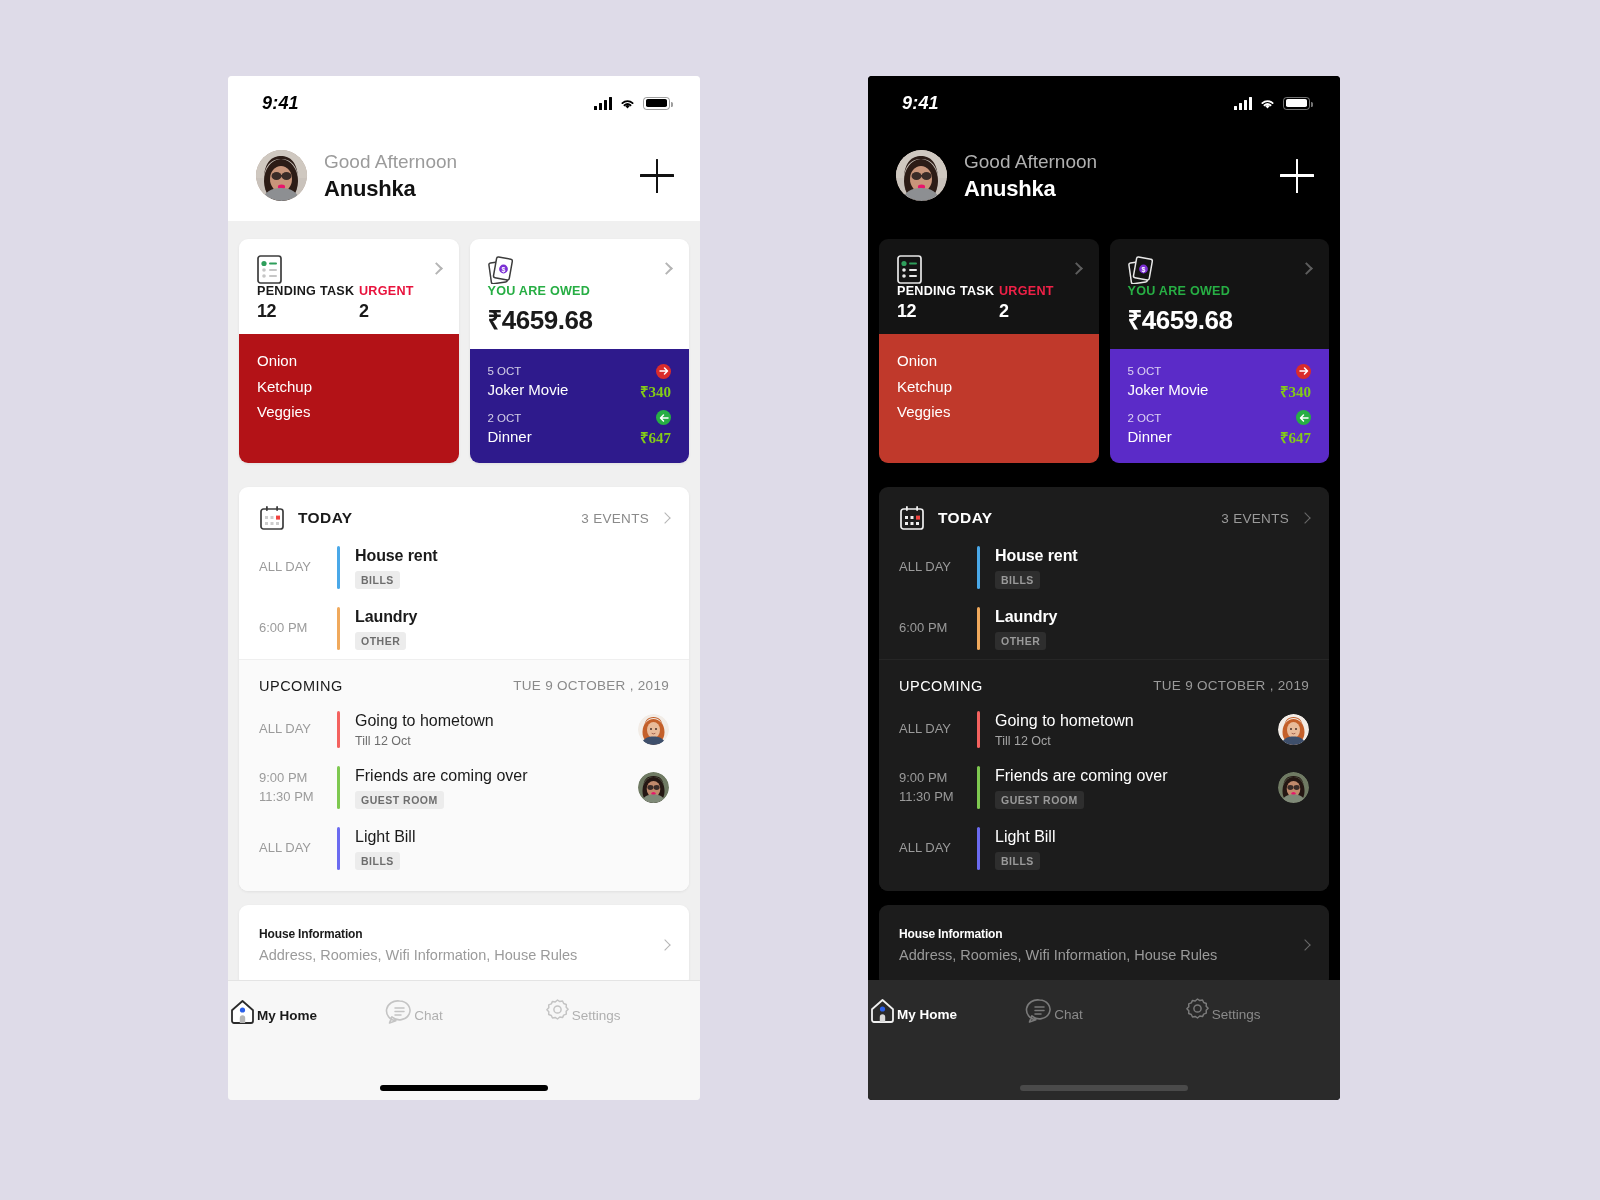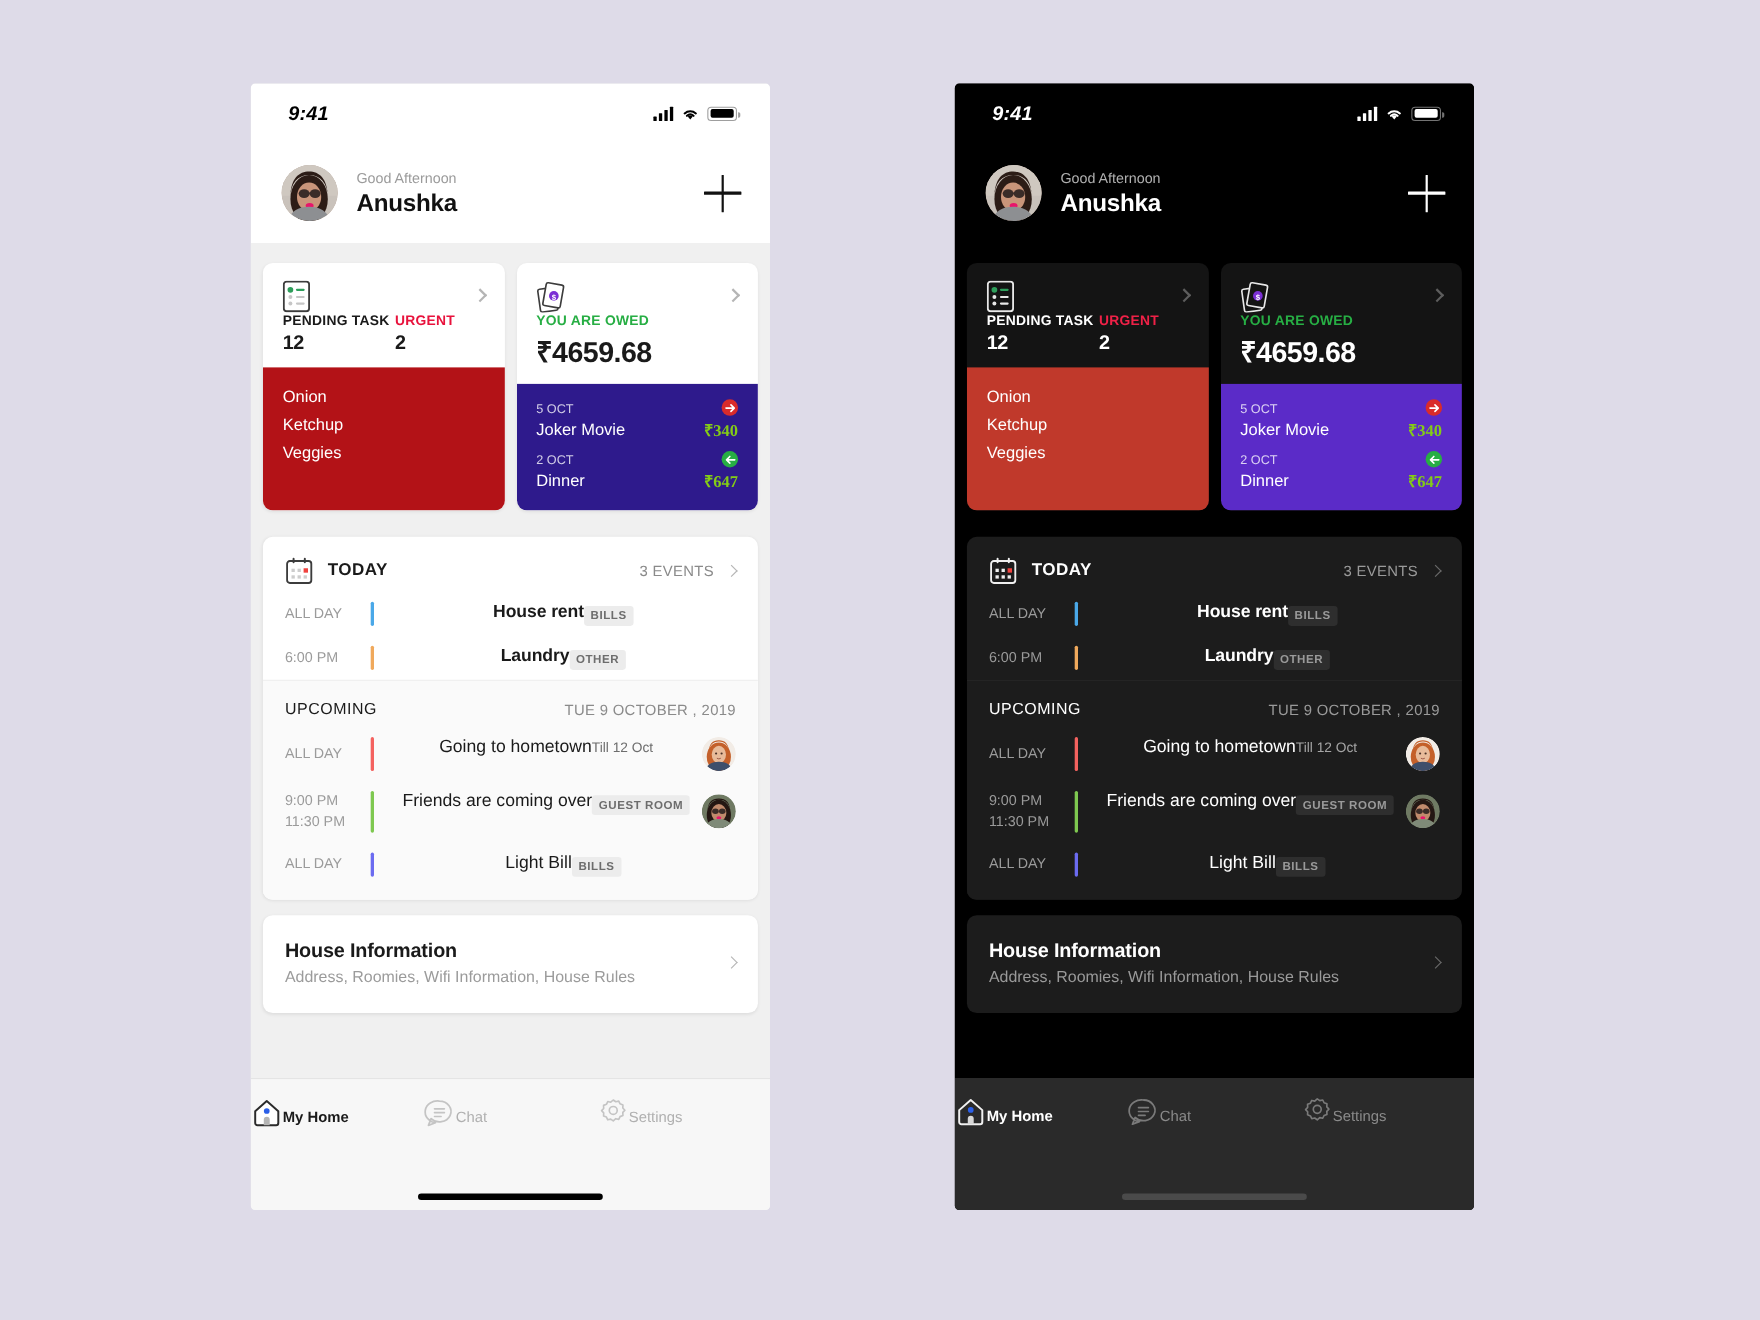--- a/index.html
+++ b/index.html
@@ -79,21 +79,21 @@
   .dark  .header { background:#000000; }
 
   .avatar {
     width: 51px; height: 51px; border-radius: 50%;
     flex: none; overflow: hidden; position: relative;
     background: #b9a79b;
   }
   .avatar svg { width:100%; height:100%; display:block; }
 
   .greet-wrap { margin-left: 17px; flex: 1; }
-  .greet { font-size: 13px; line-height: 1.35; }
+  .greet { font-size: 19px; line-height: 1.35; }
   .light .greet { color: #9b9b9b; }
   .dark  .greet { color: #b0b0b0; }
   .uname { font-size: 22px; font-weight: bold; line-height: 1.25; letter-spacing:-.2px;}
   .light .uname { color:#111; }
   .dark  .uname { color:#fff; }
 
   .plus { width: 34px; height: 34px; position: relative; cursor: pointer; }
   .plus::before, .plus::after {
     content:''; position:absolute; background:currentColor; border-radius:.5px;
   }
@@ -190,21 +190,21 @@
   .dark  .chev-sm { border-color:#6a6a6a; }
 
   .ev-row { display:flex; align-items:stretch; padding: 9px 20px; }
   .ev-time {
     width: 78px; flex:none; font-size:13px; line-height:1.45;
     display:flex; flex-direction:column; justify-content:center;
   }
   .light .ev-time { color:#9b9b9b; }
   .dark  .ev-time { color:#9a9a9a; }
   .ev-bar { width:3px; border-radius:2px; flex:none; margin-right:15px; }
-  .ev-main { flex:1; display:flex; flex-direction:row; justify-content:center; }
+  .ev-main { flex:1; display:flex; flex-direction:column; justify-content:center; }
   .ev-title { font-size:16px; line-height:1.3; }
   .ev-title.bold { font-weight:bold; letter-spacing:-.1px; }
   .light .ev-title { color:#1a1a1a; }
   .dark  .ev-title { color:#fff; }
   .ev-sub { font-size:12.5px; margin-top:3px; }
   .light .ev-sub { color:#6d6d6d; }
   .dark  .ev-sub { color:#a5a5a5; }
   .tag {
     display:inline-block; align-self:flex-start; margin-top:4px;
     font-size:10.5px; font-weight:bold; letter-spacing:.5px;
@@ -229,21 +229,21 @@
 
   
   .house {
     margin-top: 14px; border-radius:9px;
     padding: 22px 20px 24px 20px;
     display:flex; align-items:center;
   }
   .light .house { background:#ffffff; box-shadow:0 1px 3px rgba(0,0,0,.07); }
   .dark  .house { background:#1c1c1c; }
   .house-txt { flex:1; }
-  .house-title { font-size:18px; font-weight:bold; letter-spacing:-.15px; }
+  .house-title { font-size:12px; font-weight:bold; letter-spacing:-.15px; }
   .light .house-title { color:#1a1a1a; }
   .dark  .house-title { color:#fff; }
   .house-sub { font-size:14.5px; margin-top:6px; }
   .light .house-sub { color:#9b9b9b; }
   .dark  .house-sub { color:#9a9a9a; }
 
   
   .tabbar {
     flex:none; height: 120px; padding-top: 16px;
     display:flex; align-items:flex-start;

